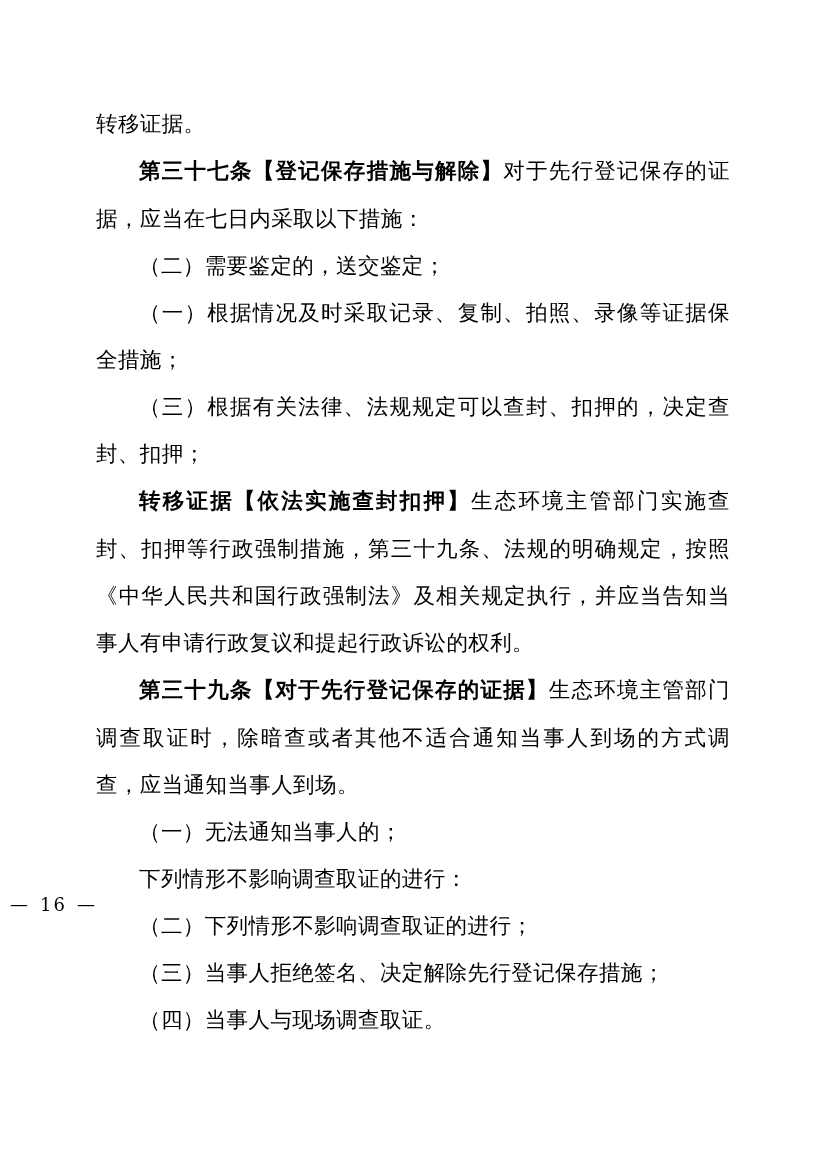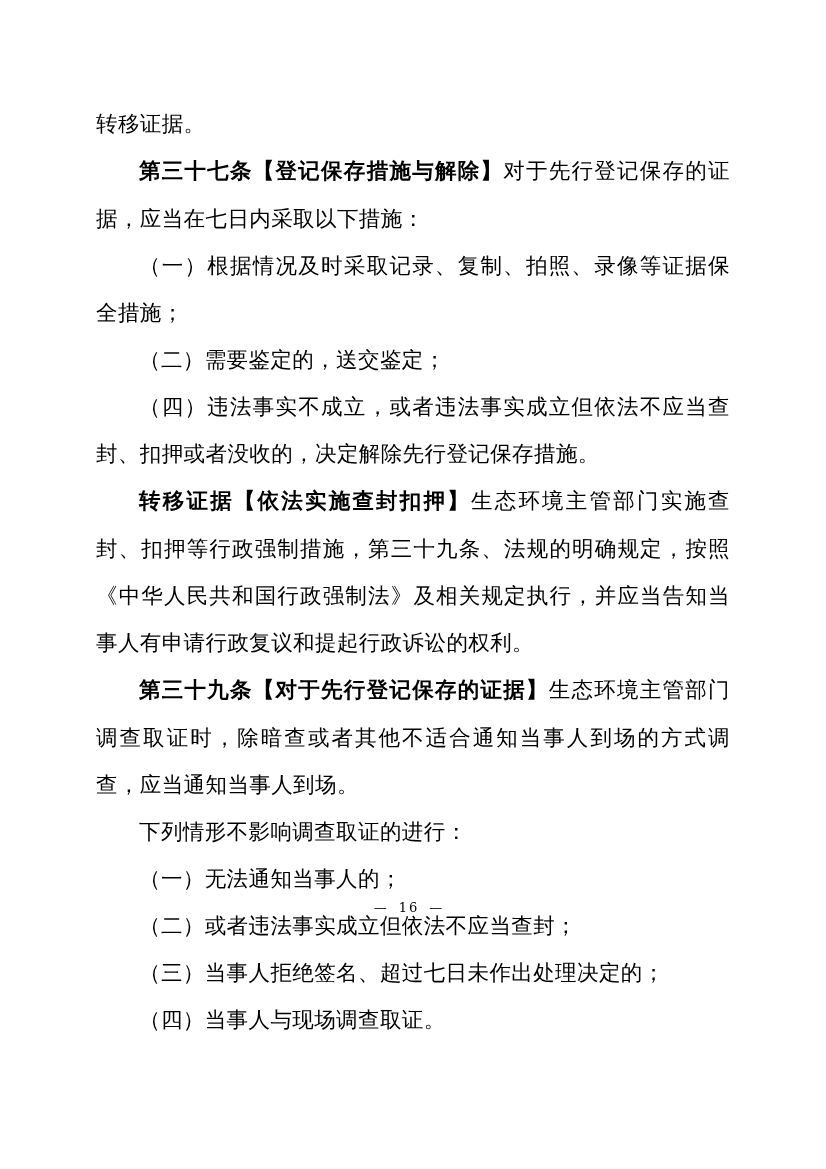--- a/index.html
+++ b/index.html
@@ -39,59 +39,59 @@
   }
   .article-title {
     font-weight: bold;
     font-family: Liberation Serif, serif;
   }
   .footer {
     position: absolute;
     left: 0;
     right: 8px;
     bottom: 44px;
-    text-align: center;
-    font-size: 13px;
+    text-align: left;
+    font-size: 18px;
     letter-spacing: 2px;
     color: #000000;
   }
   .footer .dash {
     display: inline-block;
     padding: 0 10px;
   }
 </style>
 </head>
 <body>
 
 <div class="page">
   <div class="doc-body">
 
     <p class="para"><span>转移证据。</span></p>
 
     <p class="para indent"><span class="article-title">第三十七条【登记保存措施与解除】</span><span>对于先行登记保存的证据，应当在七日内采取以下措施：</span></p>
 
+    <p class="para indent"><span>（二）需要鉴定的，送交鉴定；</span></p>
+
     <p class="para indent"><span>（一）根据情况及时采取记录、复制、拍照、录像等证据保全措施；</span></p>
 
-    <p class="para indent"><span>（二）需要鉴定的，送交鉴定；</span></p>
+    <p class="para indent"><span>（三）根据有关法律、法规规定可以查封、扣押的，决定查封、扣押；</span></p>
 
-
-    <p class="para indent"><span>（四）违法事实不成立，或者违法事实成立但依法不应当查封、扣押或者没收的，决定解除先行登记保存措施。</span></p>
 
 
     <p class="para indent"><span class="article-title">转移证据【依法实施查封扣押】</span><span>生态环境主管部门实施查封、扣押等行政强制措施，第三十九条、法规的明确规定，按照《中华人民共和国行政强制法》及相关规定执行，并应当告知当事人有申请行政复议和提起行政诉讼的权利。</span></p>
 
     <p class="para indent"><span class="article-title">第三十九条【对于先行登记保存的证据】</span><span>生态环境主管部门调查取证时，除暗查或者其他不适合通知当事人到场的方式调查，应当通知当事人到场。</span></p>
 
+    <p class="para indent"><span>（一）无法通知当事人的；</span></p>
+
     <p class="para indent"><span>下列情形不影响调查取证的进行：</span></p>
 
-    <p class="para indent"><span>（一）无法通知当事人的；</span></p>
+    <p class="para indent"><span>（二）下列情形不影响调查取证的进行；</span></p>
 
-    <p class="para indent"><span>（二）或者违法事实成立但依法不应当查封；</span></p>
-
-    <p class="para indent"><span>（三）当事人拒绝签名、超过七日未作出处理决定的；</span></p>
+    <p class="para indent"><span>（三）当事人拒绝签名、决定解除先行登记保存措施；</span></p>
 
     <p class="para indent"><span>（四）当事人与现场调查取证。</span></p>
 
   </div>
 
   <div class="footer">
     <span class="dash">—</span><span>16</span><span class="dash">—</span>
   </div>
 </div>
 

